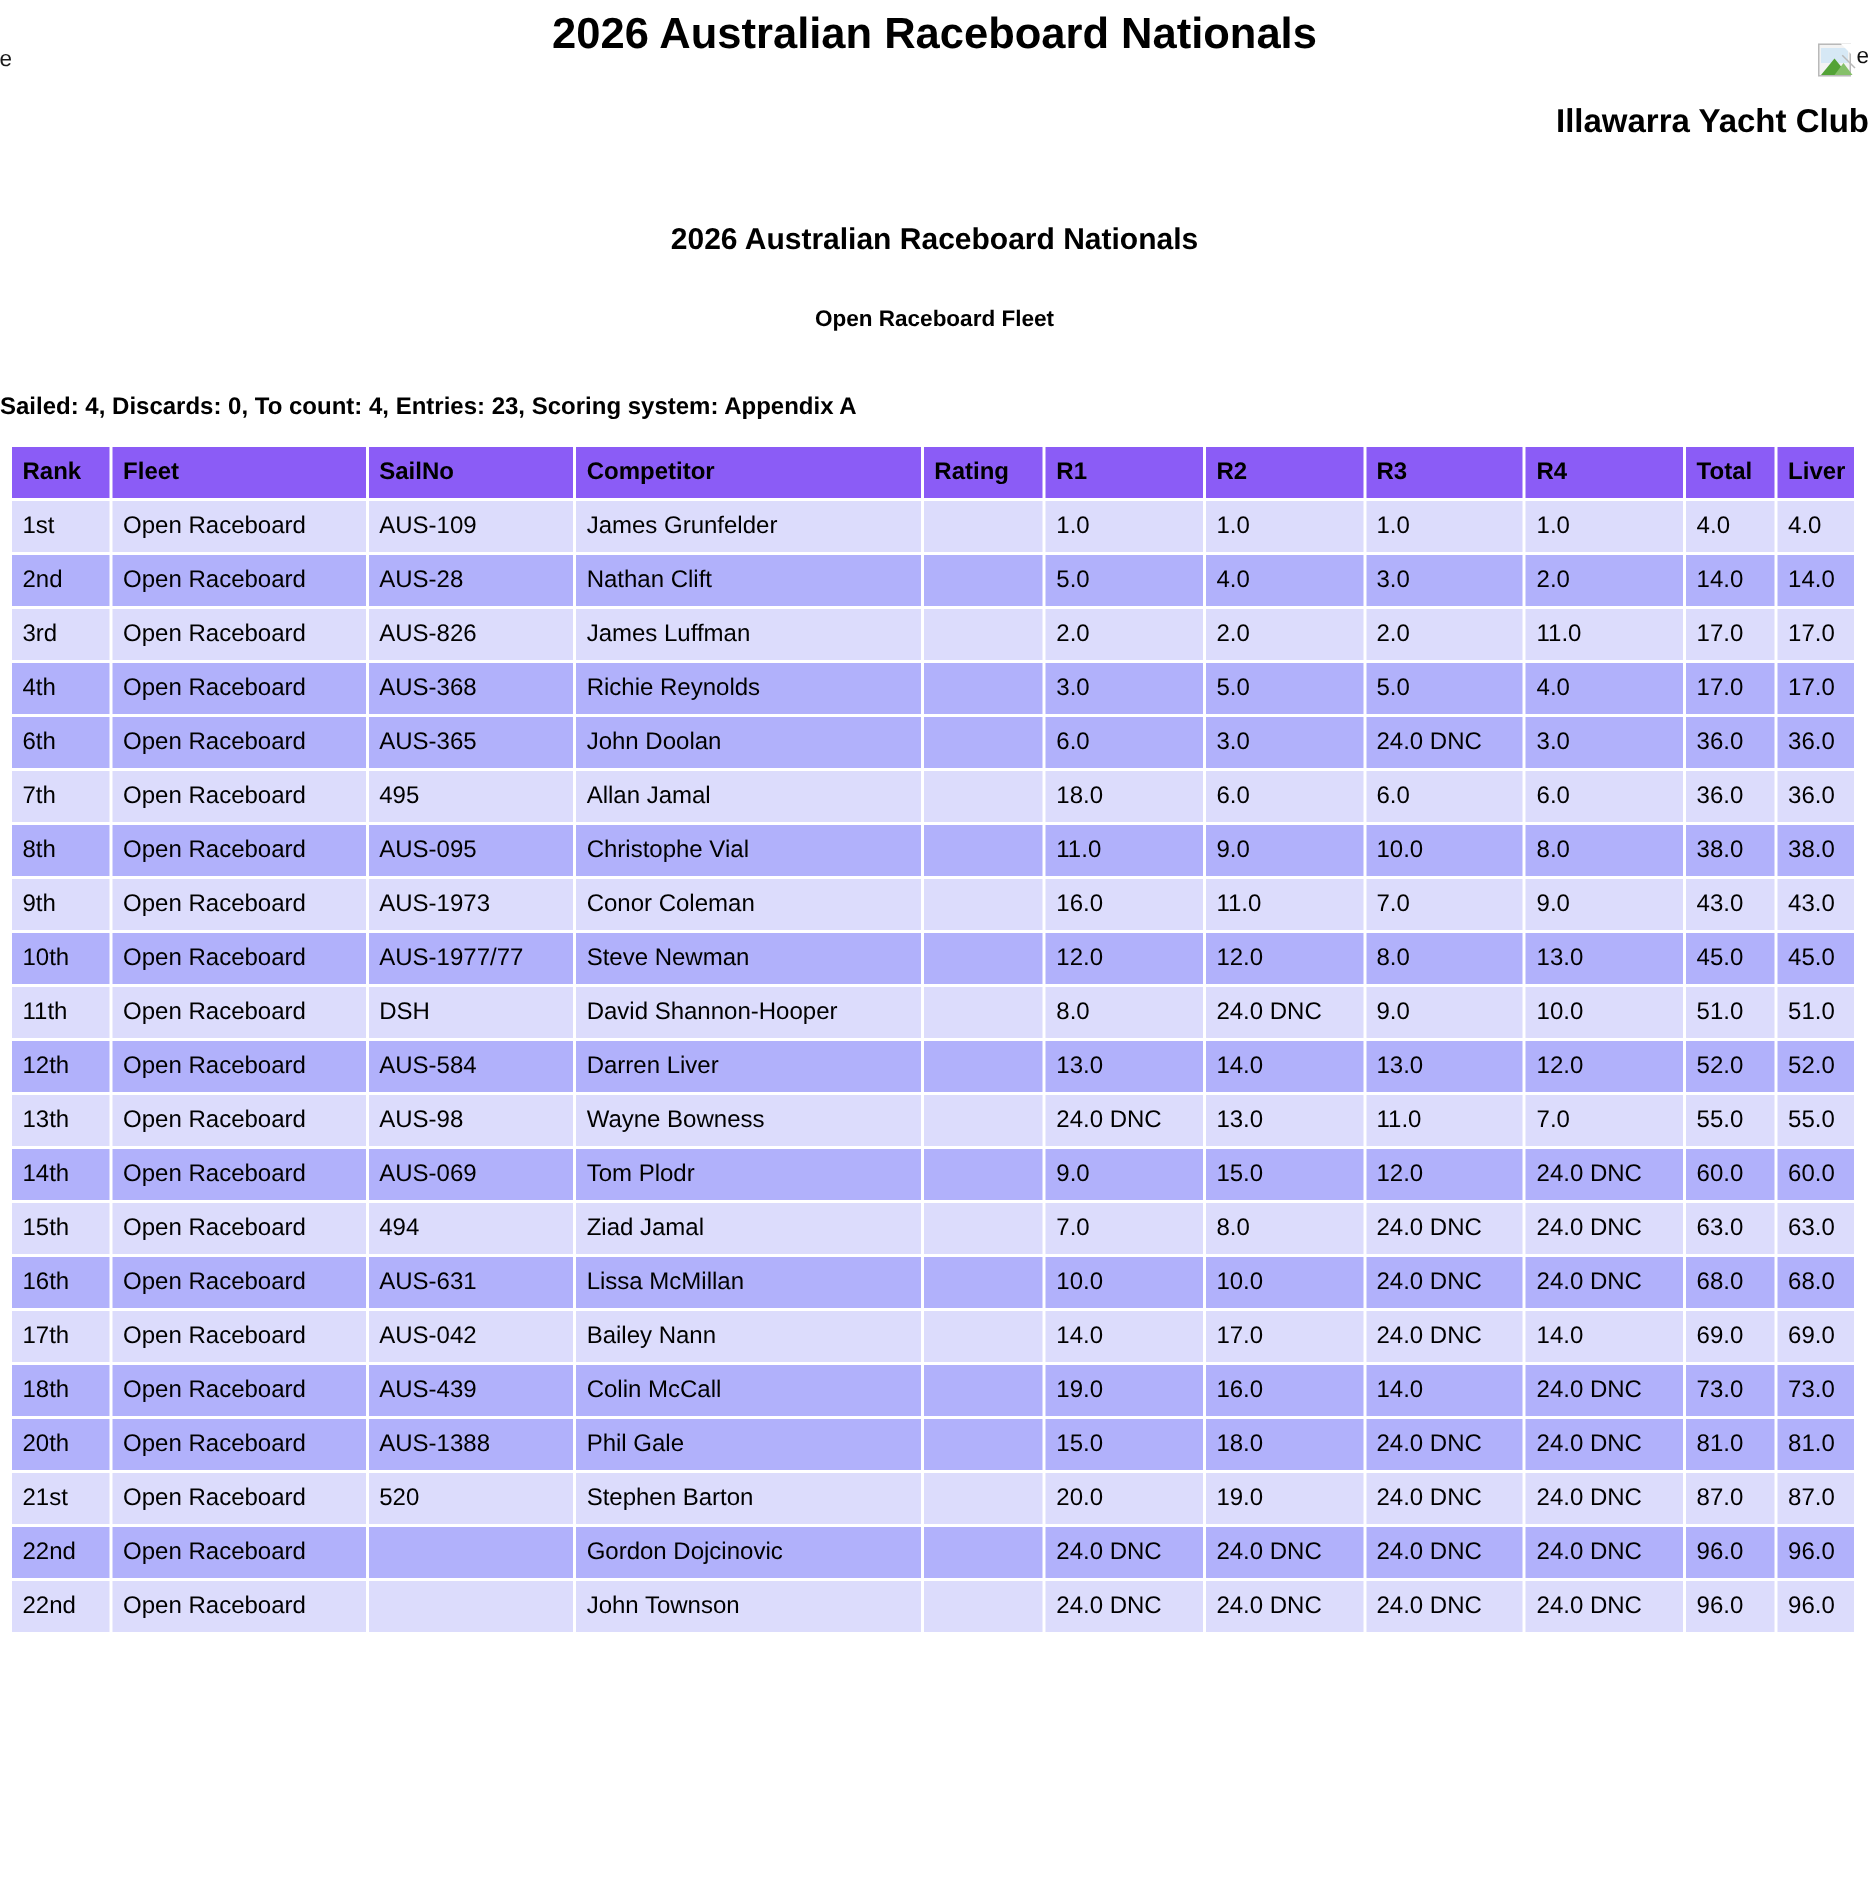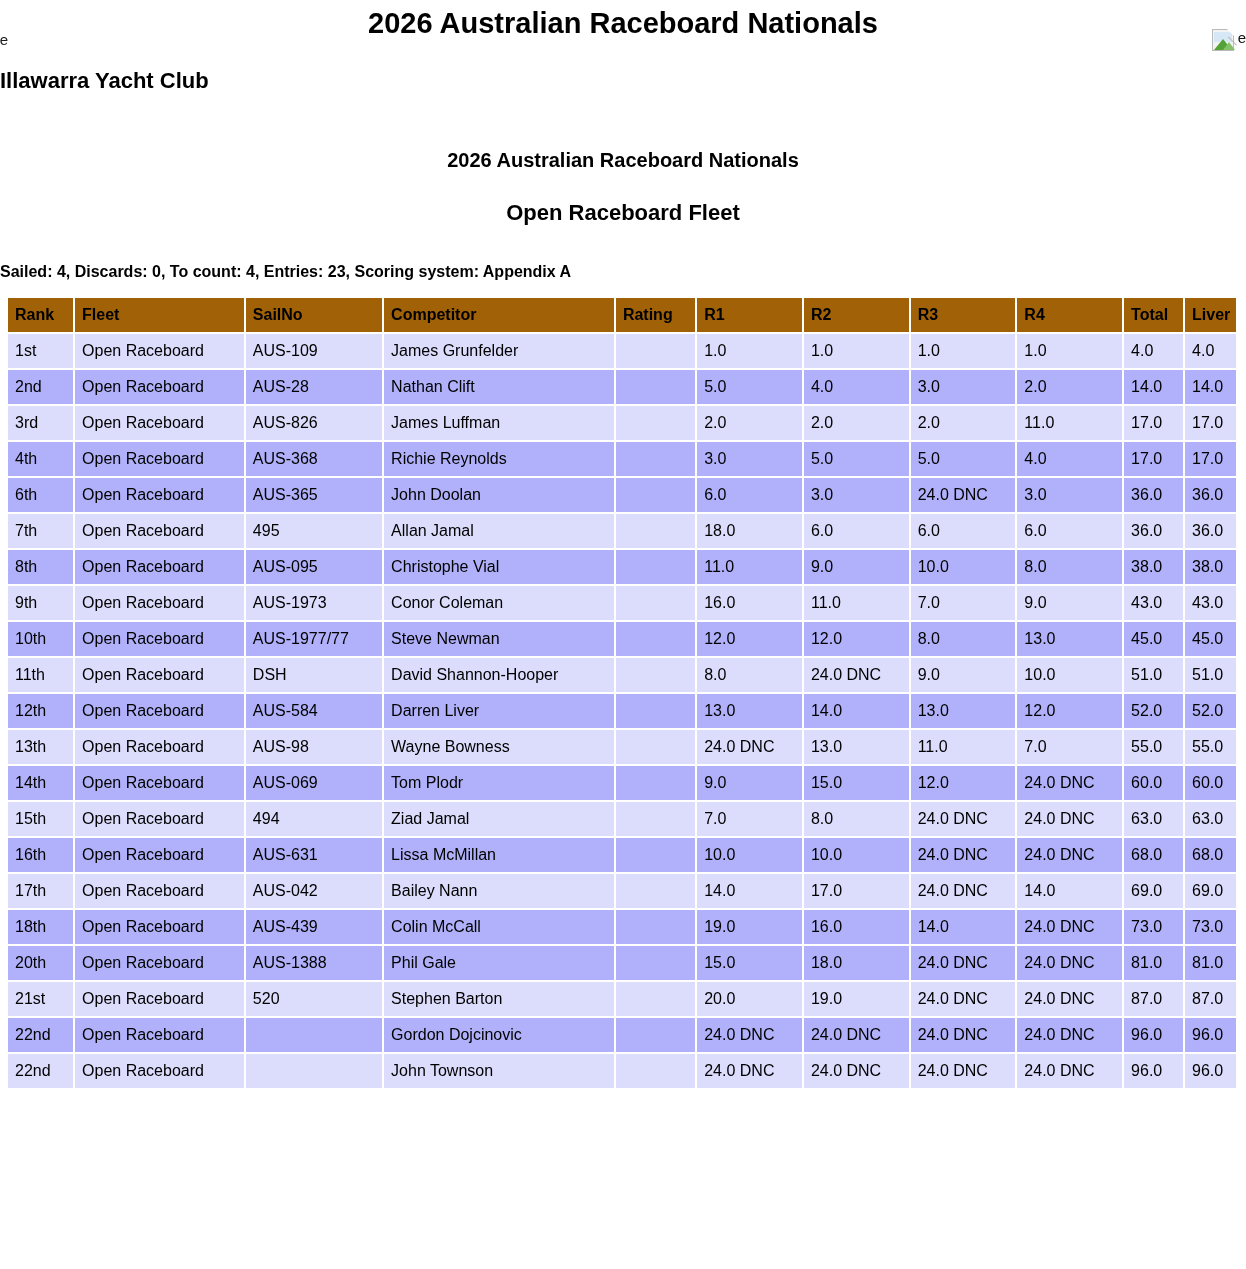--- a/index.html
+++ b/index.html
@@ -102,41 +102,41 @@
     text-align: center;
     font-size: 29px;
     font-weight: bold;
     line-height: 34px;
     position: absolute;
     left: 0; right: 0; top: 6px;
   }
   h2.venue {
     margin: 0;
     padding: 0;
-    text-align: left;
+    text-align: right;
     font-size: 22px;
     font-weight: bold;
     line-height: 26px;
     position: absolute;
     left: 0; right: 0; top: 68px;
   }
 
   
   .subhead1, .subhead2 {
     text-align: center;
     font-weight: bold;
     margin: 0;
   }
   .subhead1 {
     font-size: 20px;
     line-height: 24px;
     padding-top: 26px;
   }
   .subhead2 {
-    font-size: 22px;
+    font-size: 15px;
     line-height: 22px;
     padding-top: 30px;
   }
   .summary {
     text-align: left;
     font-weight: bold;
     font-size: 16px;
     line-height: 20px;
     padding-top: 38px;
     padding-bottom: 14px;
@@ -145,21 +145,21 @@
   
   table.results {
     border-collapse: separate;
     border-spacing: 2px;
     width: 1232px;
     margin: 0 6px;
     table-layout: fixed;
     font-size: 16px;
   }
   table.results th {
-    background: #a16207;
+    background: #8b5cf6;
     font-weight: bold;
     text-align: left;
     padding: 8px 7px;
     font-size: 16px;
     white-space: nowrap;
     color: #000;
   }
   table.results td {
     padding: 8px 7px;
     text-align: left;

